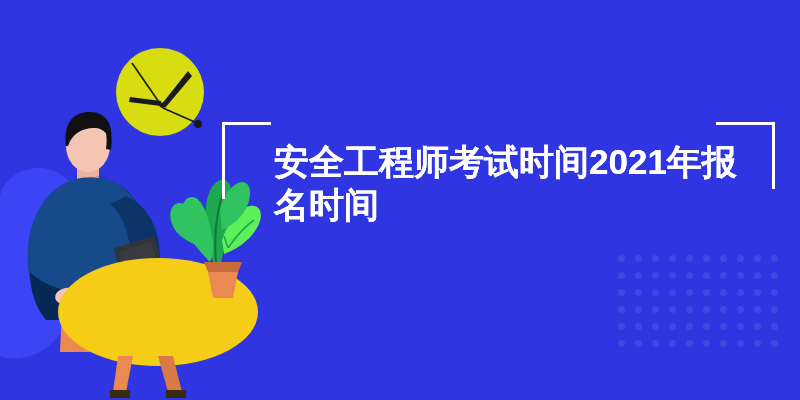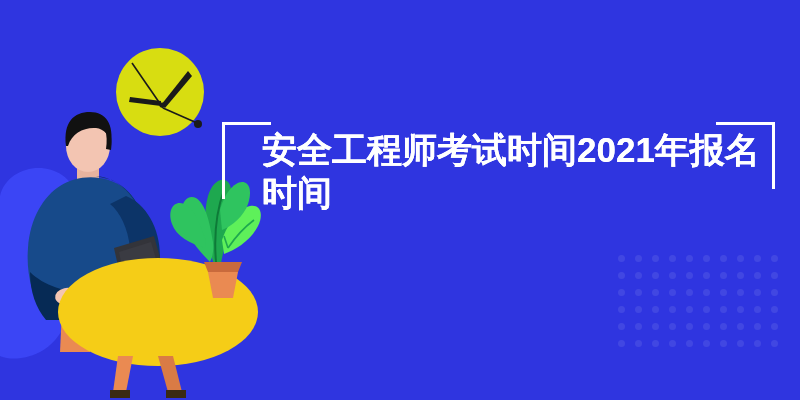--- a/index.html
+++ b/index.html
@@ -30,21 +30,21 @@
     width: 520px;
     z-index: 40;
   }
   #title-text {
     color: #ffffff;
     font-size: 35px;
     line-height: 43px;
     font-weight: bold;
     letter-spacing: 0px;
     white-space: pre-wrap;
-    margin: 0;
+    margin: 12px;
     text-shadow: 0 0 0 #fff;
   }
   
   #bracket-left {
     position: absolute;
     left: 222px;
     top: 122px;
     width: 46px;
     height: 74px;
     border-left: 3px solid #ffffff;

